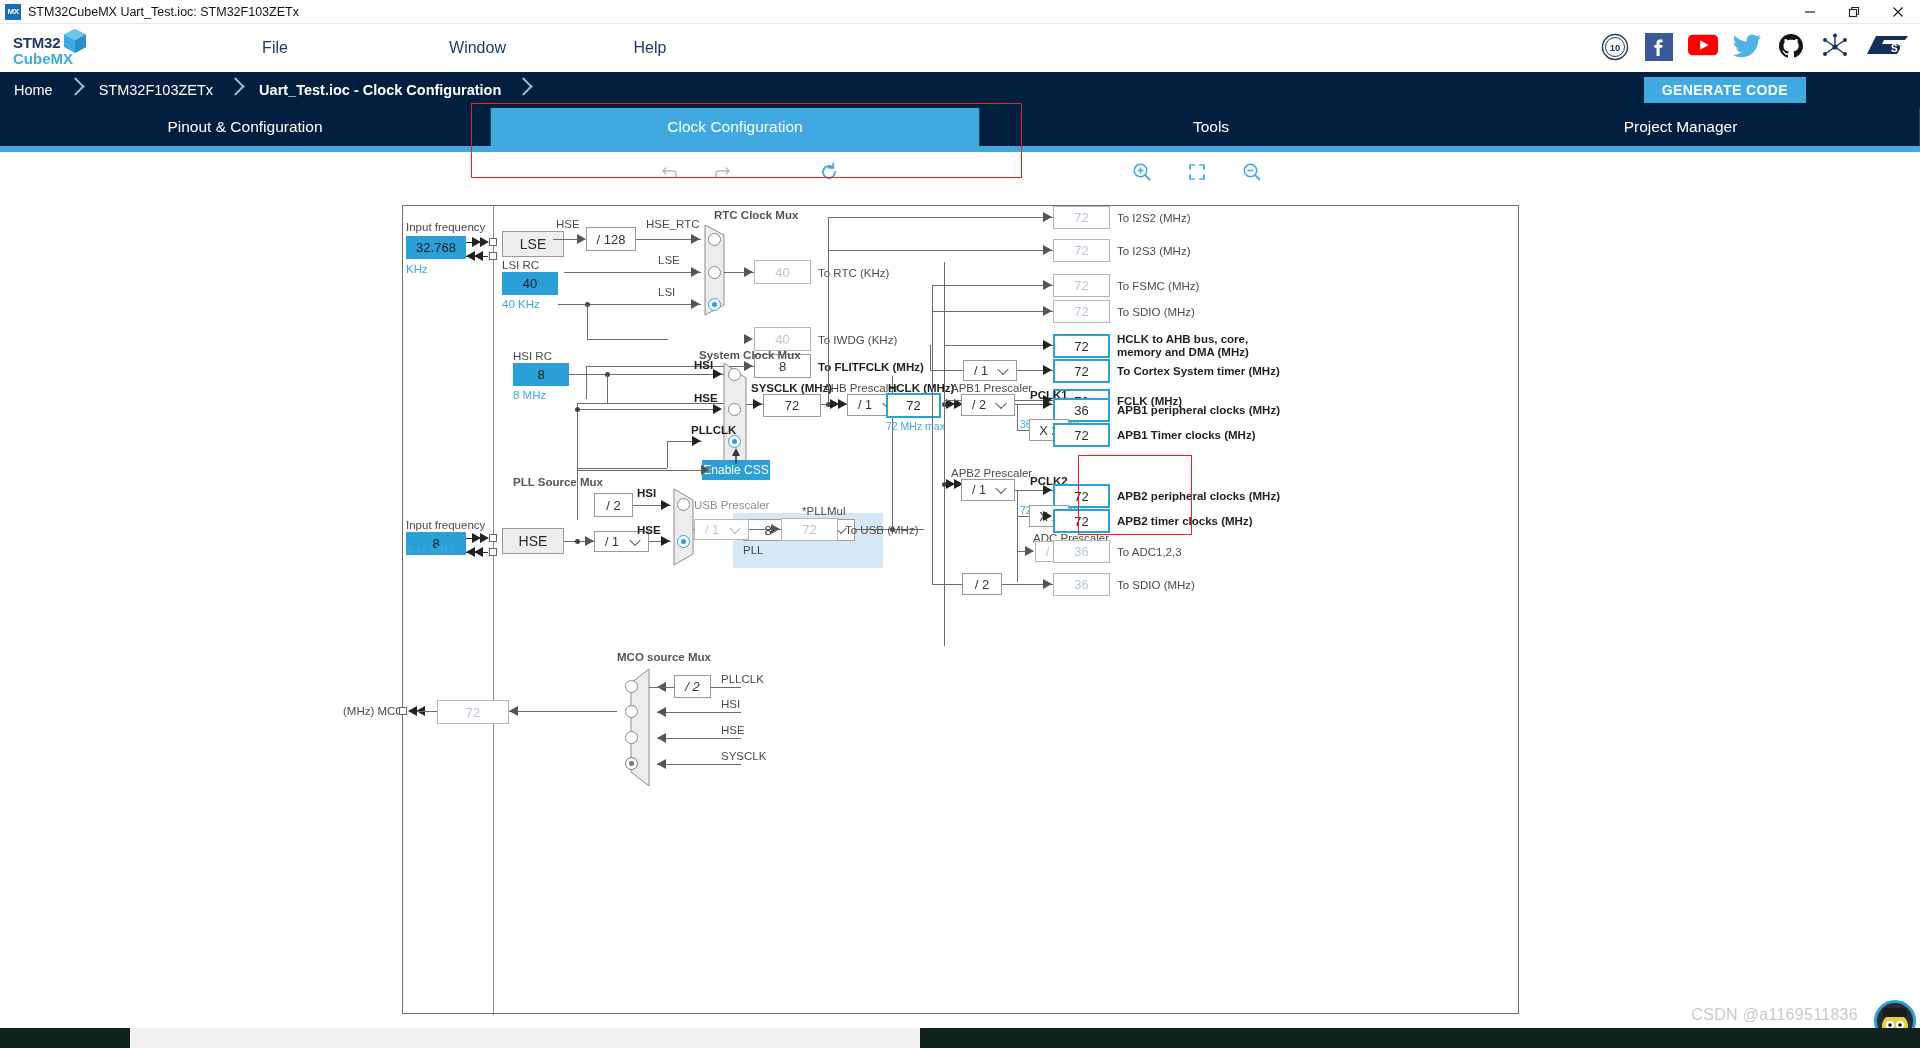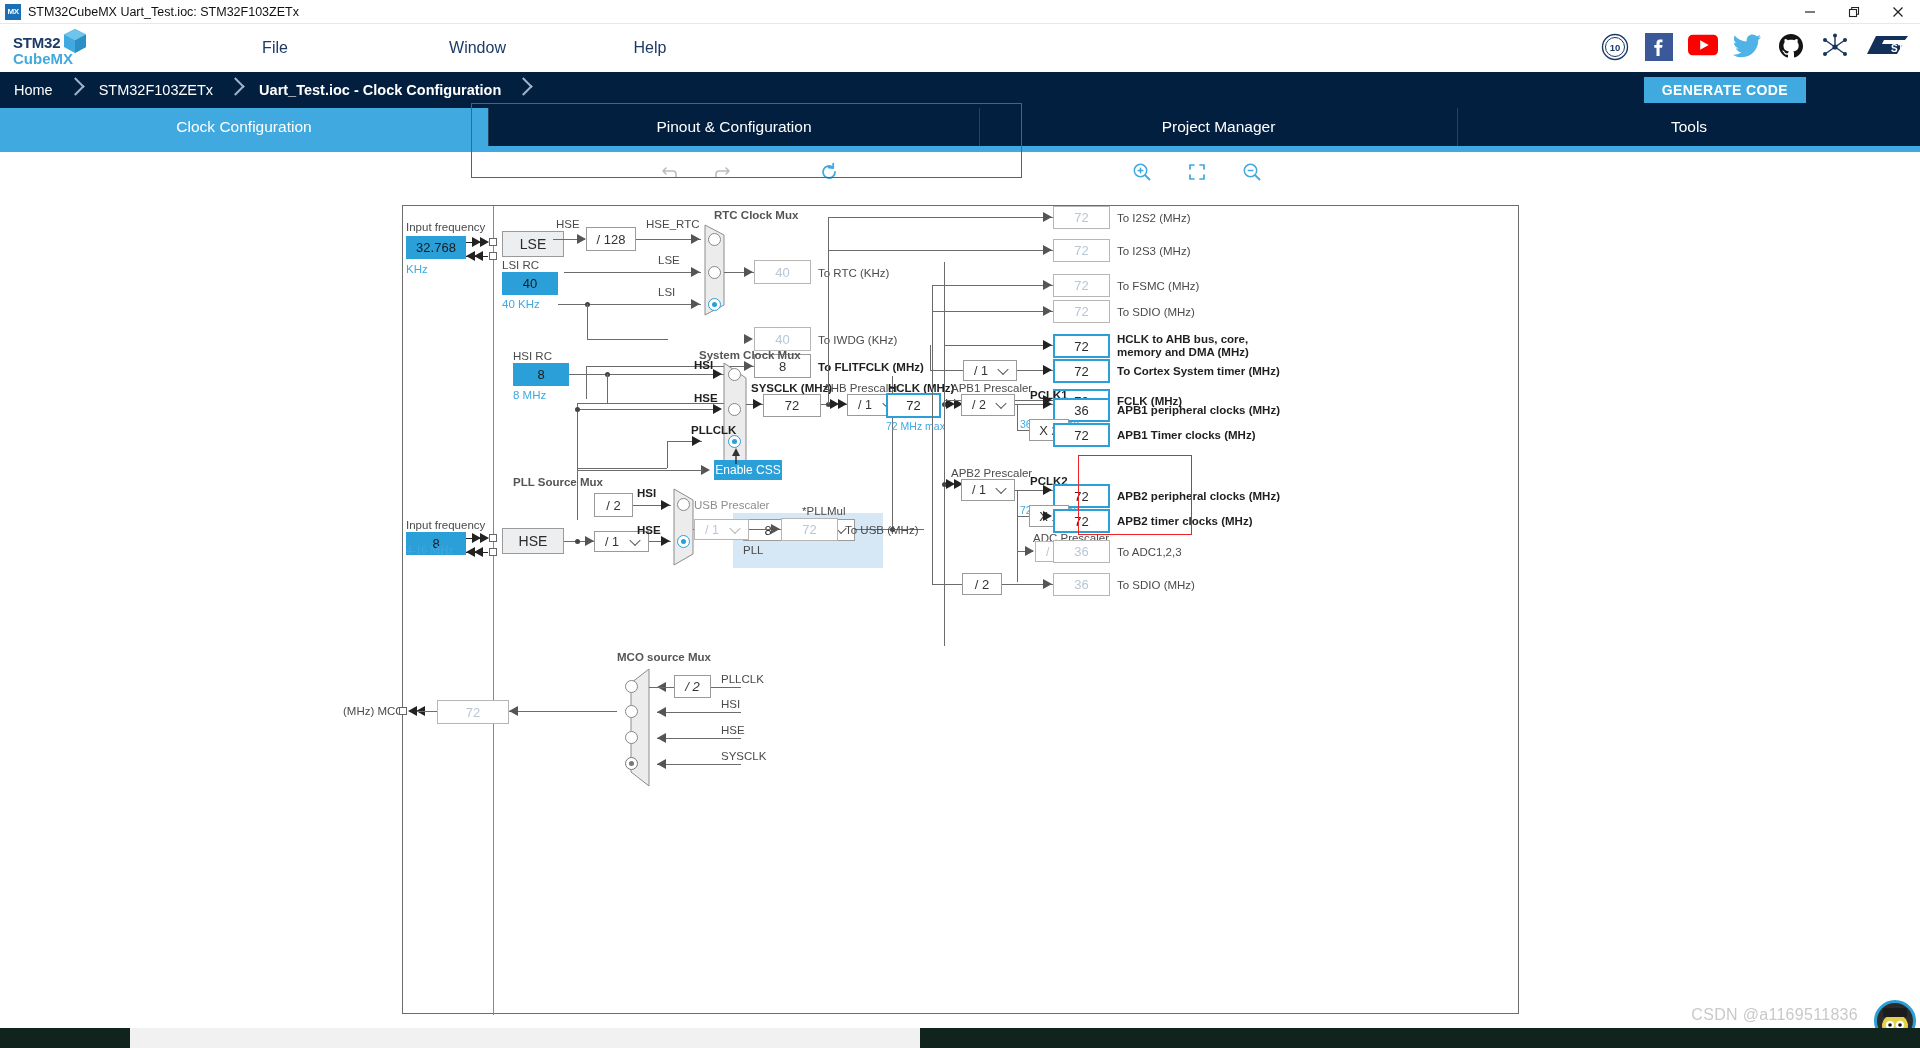--- a/index.html
+++ b/index.html
@@ -270,24 +270,24 @@
       <div class="chev"></div>
       <div class="crumb">STM32F103ZETx</div>
       <div class="chev"></div>
       <div class="crumb active">Uart_Test.ioc - Clock Configuration</div>
       <div class="chev"></div>
     </div>
     <div class="gen-code">GENERATE CODE</div>
   </div>
 
   <div class="tabbar">
+    <div class="tab" style="width:491px">Pinout &amp; Configuration</div>
     <div class="tab sel" style="width:489px">Clock Configuration</div>
-    <div class="tab" style="width:491px">Pinout &amp; Configuration</div>
+    <div class="tab" style="width:462px;border-right:none">Tools</div>
     <div class="tab" style="width:478px">Project Manager</div>
-    <div class="tab" style="width:462px;border-right:none">Tools</div>
   </div>
   <div class="tabunder"></div>
 
   <div class="toolbar">
     <div class="tool" style="left:656px">
       <svg width="20" height="20" viewBox="0 0 20 20">
           <path d="M6 6 L3 9 L6 12 M3 9 H13 a3 3 0 0 1 3 3 v3" fill="none" stroke="#bcbcbc" stroke-width="1.6" stroke-linecap="round" stroke-linejoin="round"></path>
         </svg>
     </div>
     <div class="tool" style="left:708px">
@@ -492,21 +492,21 @@
       <div class="arrow dk" style="left:310px; top:163px;"></div>
       <div class="radio" style="left:325px; top:162px;"></div>
       <div class="lbl dark" style="left:291px; top:186px;">HSE</div>
       <div class="wire h" style="left:174px; top:203px; width:140px;"></div>
       <div class="arrow dk" style="left:310px; top:198px;"></div>
       <div class="radio" style="left:325px; top:197px;"></div>
       <div class="lbl dark" style="left:288px; top:218px;">PLLCLK</div>
       <div class="radio on" style="left:325px; top:229px;"></div>
       <div class="dot" style="left:172px; top:201px;"></div>
 
-      <div class="css-btn" style="left:311px; top:254px; width:68px; height:20px;">Enable CSS</div>
+      <div class="css-btn" style="left:299px; top:254px; width:68px; height:20px;">Enable CSS</div>
       <div class="wire v" style="left:331px; top:272px; height:0px;"></div>
       <div class="arrow" style="left:298px; top:259px;"></div>
       <div class="wire h" style="left:174px; top:264px; width:126px;"></div>
       <svg style="position:absolute; left:327px; top:242px; width:12px; height:16px;">
         <line x1="6" y1="16" x2="6" y2="6" stroke="#333" stroke-width="1.4"></line>
         <polygon points="6,0 2,8 10,8" fill="#333"></polygon>
       </svg>
 
       <div class="lbl dark" style="left:348px; top:176px;">SYSCLK (MHz)</div>
       <div class="wire h" style="left:343px; top:198px; width:17px;"></div>

